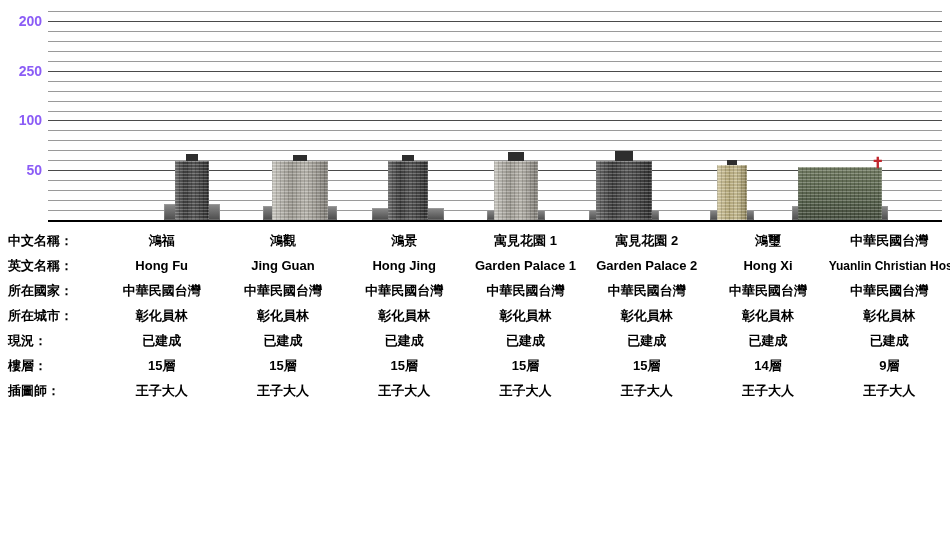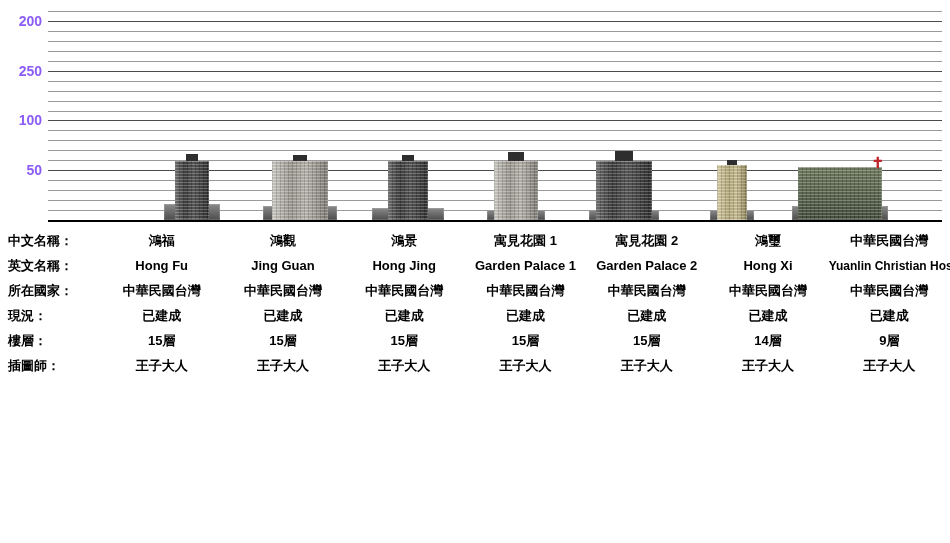--- a/index.html
+++ b/index.html
@@ -302,20 +302,30 @@
             <td class="rowlabel">所在國家：</td>
             <td>中華民國台灣</td>
             <td>中華民國台灣</td>
             <td>中華民國台灣</td>
             <td>中華民國台灣</td>
             <td>中華民國台灣</td>
             <td>中華民國台灣</td>
             <td>中華民國台灣</td>
           </tr>
           <tr>
+            <td class="rowlabel">所在城市：</td>
+            <td>彰化員林</td>
+            <td>彰化員林</td>
+            <td>彰化員林</td>
+            <td>彰化員林</td>
+            <td>彰化員林</td>
+            <td>彰化員林</td>
+            <td>彰化員林</td>
+          </tr>
+          <tr>
             <td class="rowlabel">現況：</td>
             <td>已建成</td>
             <td>已建成</td>
             <td>已建成</td>
             <td>已建成</td>
             <td>已建成</td>
             <td>已建成</td>
             <td>已建成</td>
           </tr>
           <tr>

